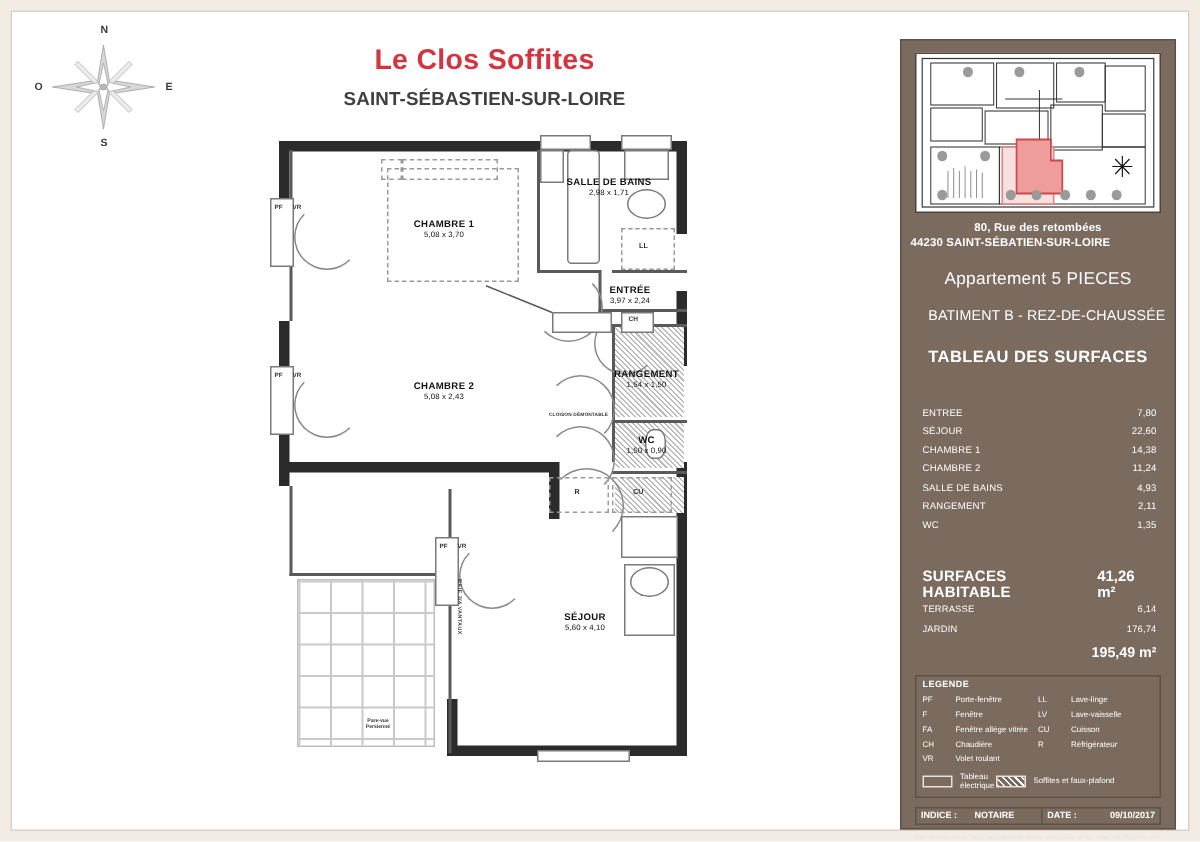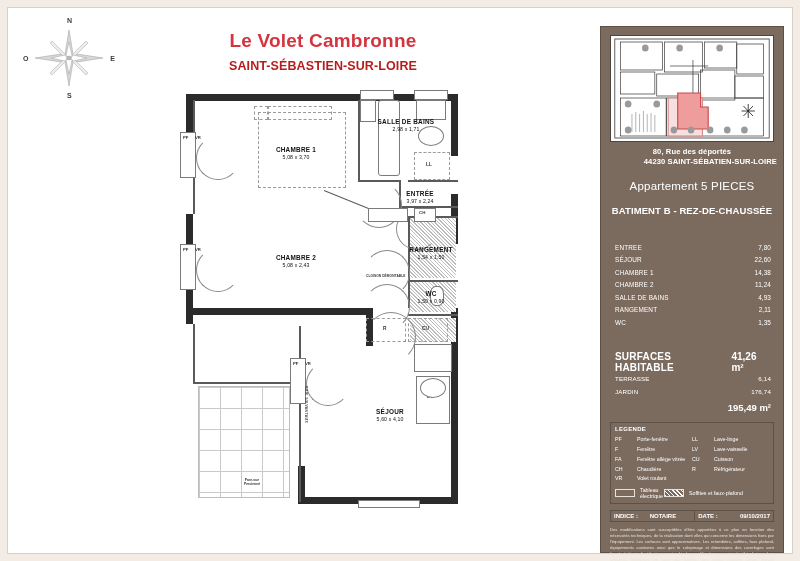--- a/index.html
+++ b/index.html
@@ -29,35 +29,35 @@
   #compass .e { right:1px; top:39px; }
   #compass .o { left:1px; top:39px; }
 
   
   #title-block { position:absolute; left:150px; top:22px; width:330px; text-align:center; }
   #main-title {
     color:#d4343f; font-size:19px; font-weight:bold; letter-spacing:.2px;
     font-family:"Liberation Sans", sans-serif;
   }
   #sub-title {
-    color:#b91c1c; font-size:12.5px; font-weight:bold; margin-top:7px; letter-spacing:.1px;
+    color:#404040; font-size:12.5px; font-weight:bold; margin-top:7px; letter-spacing:.1px;
   }
 
   
   #panel {
     position:absolute; right:8px; top:18px; width:184px; height:527px;
     background:#7b6a5e; border:1px solid #5d5047;
     color:#ffffff; padding:6px 6px 4px 6px;
   }
   #mini-map-box { background:#ffffff; border:1px solid #4e443c; height:107px; margin:2px 3px 0 3px; position:relative; overflow:hidden; }
   #addr1 { text-align:center; font-size:7.6px; font-weight:bold; margin-top:5px; letter-spacing:.1px; }
-  #addr2 { text-align:right; font-size:7.6px; font-weight:bold; margin-top:1px; letter-spacing:.1px; }
+  #addr2 { text-align:left; font-size:7.6px; font-weight:bold; margin-top:1px; letter-spacing:.1px; }
   #apt-type { text-align:center; font-size:11.5px; margin-top:14px; letter-spacing:.2px; }
   #lot-no   { text-align:center; font-size:10.5px; margin-top:3px; }
-  #building { text-align:center; font-size:9.5px; font-weight:bold; margin-top:13px; letter-spacing:.1px; }
+  #building { text-align:right; font-size:9.5px; font-weight:normal; margin-top:13px; letter-spacing:.1px; }
   #tableau-title { text-align:center; font-size:11px; font-weight:bold; margin-top:16px; letter-spacing:.3px; }
 
   .surf-list { margin:26px 6px 0 8px; }
   .surf-row { display:flex; justify-content:space-between; font-size:6.4px; line-height:1.95; letter-spacing:.15px; }
   .surf-row .v { letter-spacing:.1px; }
 
   #hab-row { display:flex; justify-content:space-between; align-items:baseline; margin:22px 6px 0 8px; }
   #hab-row .k { font-size:10px; font-weight:bold; letter-spacing:.2px; }
   #hab-row .v { font-size:10px; font-weight:bold; }
   .extra-row { display:flex; justify-content:space-between; font-size:6.2px; line-height:2; margin:0 6px 0 8px; letter-spacing:.15px; }
@@ -141,21 +141,21 @@
       </g>
       <circle cx="47" cy="42" r="2" fill="#bbb" stroke="#888" stroke-width="0.4"></circle>
     </svg>
     <span class="lbl n">N</span>
     <span class="lbl s">S</span>
     <span class="lbl e">E</span>
     <span class="lbl o">O</span>
   </div>
 
   <div id="title-block">
-    <div id="main-title">Le Volet Cambronne</div>
+    <div id="main-title">Le Clos Soffites</div>
     <div id="sub-title">SAINT-SÉBASTIEN-SUR-LOIRE</div>
   </div>
 
   <div id="plan">
 
     <div class="wall" style="left:58px; top:8px;  width:272px; height:7px;"></div>
     <div class="wall" style="left:58px; top:8px;  width:7px;   height:38px;"></div>
     <div class="wall" style="left:58px; top:128px;width:7px;   height:110px;"></div>
     <div class="wall" style="left:58px; top:222px;width:186px; height:7px;"></div>
     <div class="wall" style="left:238px;top:222px;width:7px;   height:38px;"></div>
@@ -314,25 +314,26 @@
           <circle cx="104" cy="94" r="3.5"></circle>
               <circle cx="122" cy="94" r="3.5"></circle>
               <circle cx="140" cy="94" r="3.5"></circle>
         </g>
         <g stroke="#111" stroke-width="0.8">
           <path d="M144 68 v14 M137 75 h14 M139 70 l10 10 M149 70 l-10 10"></path>
         </g>
       </svg>
     </div>
 
-    <div id="addr1">80, Rue des déportés</div>
+    <div id="addr1">80, Rue des retombées</div>
     <div id="addr2">44230 SAINT-SÉBATIEN-SUR-LOIRE</div>
 
     <div id="apt-type">Appartement 5 PIECES</div>
     <div id="building">BATIMENT B - REZ-DE-CHAUSSÉE</div>
+    <div id="tableau-title">TABLEAU DES SURFACES</div>
 
     <div class="surf-list">
       <div class="surf-row">
         <span class="k">ENTREE</span>
         <span class="v">7,80</span>
       </div>
       <div class="surf-row">
         <span class="k">SÉJOUR</span>
         <span class="v">22,60</span>
       </div>

